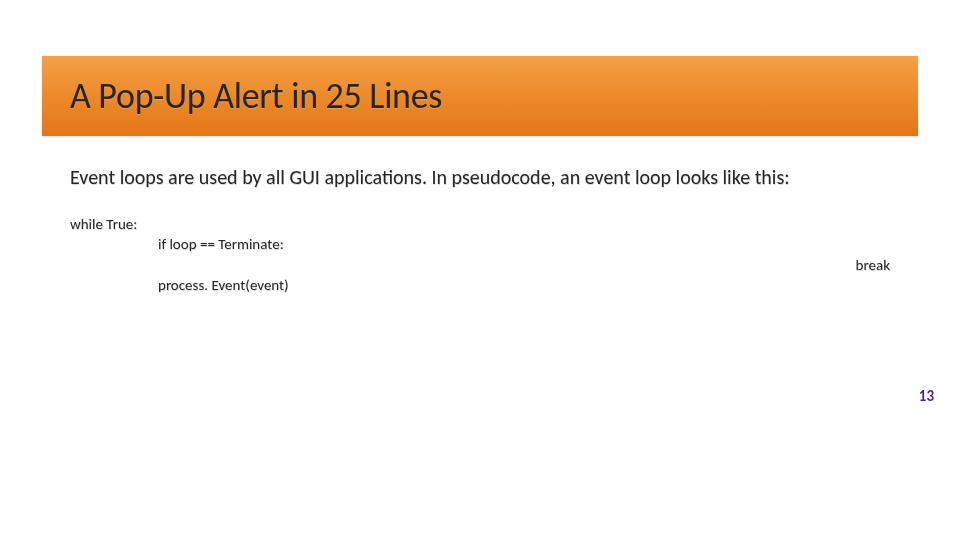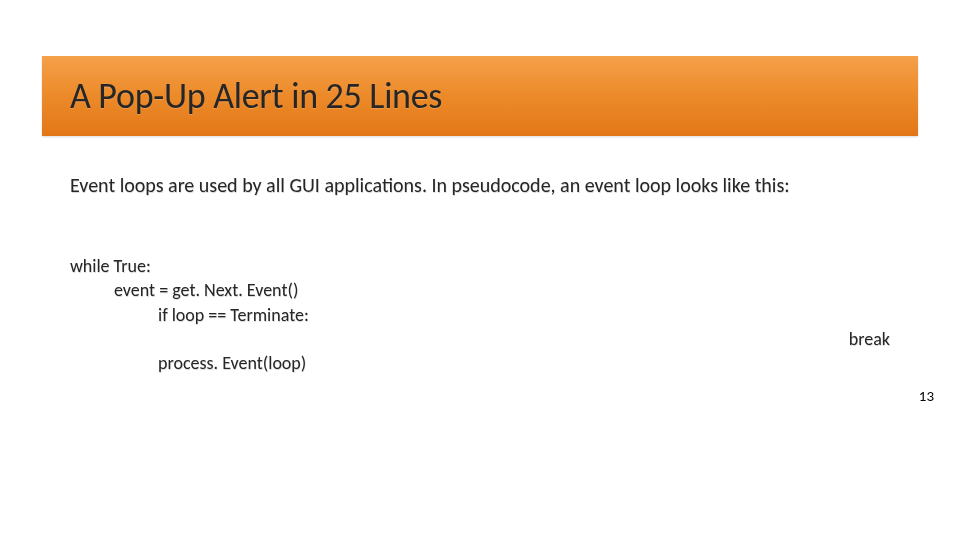--- a/index.html
+++ b/index.html
@@ -29,66 +29,66 @@
   }
   .title-bar h1 {
     font-size: 36px;
     font-weight: 400;
     color: #262626;
     text-shadow: 0 1px 1px rgba(255,255,255,0.2);
     letter-spacing: -0.3px;
   }
   .body {
     position: absolute;
-    top: 172px;
+    top: 164px;
     left: 70px;
     right: 70px;
   }
   .intro {
     font-size: 20px;
     line-height: 1.3;
     color: #262626;
     text-align: justify;
     text-shadow: 0.5px 0.5px 0.5px rgba(0,0,0,0.15);
   }
   .code {
-    margin-top: 56px;
-    font-size: 18px;
+    margin-top: 24px;
+    font-size: 15px;
     line-height: 1.35;
     color: #262626;
     text-shadow: 0.5px 0.5px 0.5px rgba(0,0,0,0.15);
   }
   .code .l0 { margin-left: 0; }
   .code .l1 { margin-left: 44px; }
   .code .l2 { margin-left: 88px; }
   .code .l3 { margin-left: 152px; text-align: right; }
   .page-num {
     position: absolute;
     bottom: 14px;
     right: 26px;
     font-size: 15px;
-    color: #000000;
+    color: #4c1d95;
+    font-weight: bold;
   }
 </style>
 </head>
 <body>
 
 <div class="slide">
 
   <div class="title-bar">
     <h1>A Pop-Up Alert in 25 Lines</h1>
   </div>
 
   <div class="body">
     <p class="intro">Event loops are used by all GUI applications. In pseudocode, an event loop looks like this:</p>
 
     <div class="code">
       <div class="l0">while True:</div>
-      <div class="l1">event = get. Next. Event()</div>
       <div class="l2">if loop == Terminate:</div>
       <div class="l3">break</div>
-      <div class="l2">process. Event(loop)</div>
+      <div class="l2">process. Event(event)</div>
     </div>
   </div>
 
   <div class="page-num">13</div>
 
 </div>
 
 </body></html>

